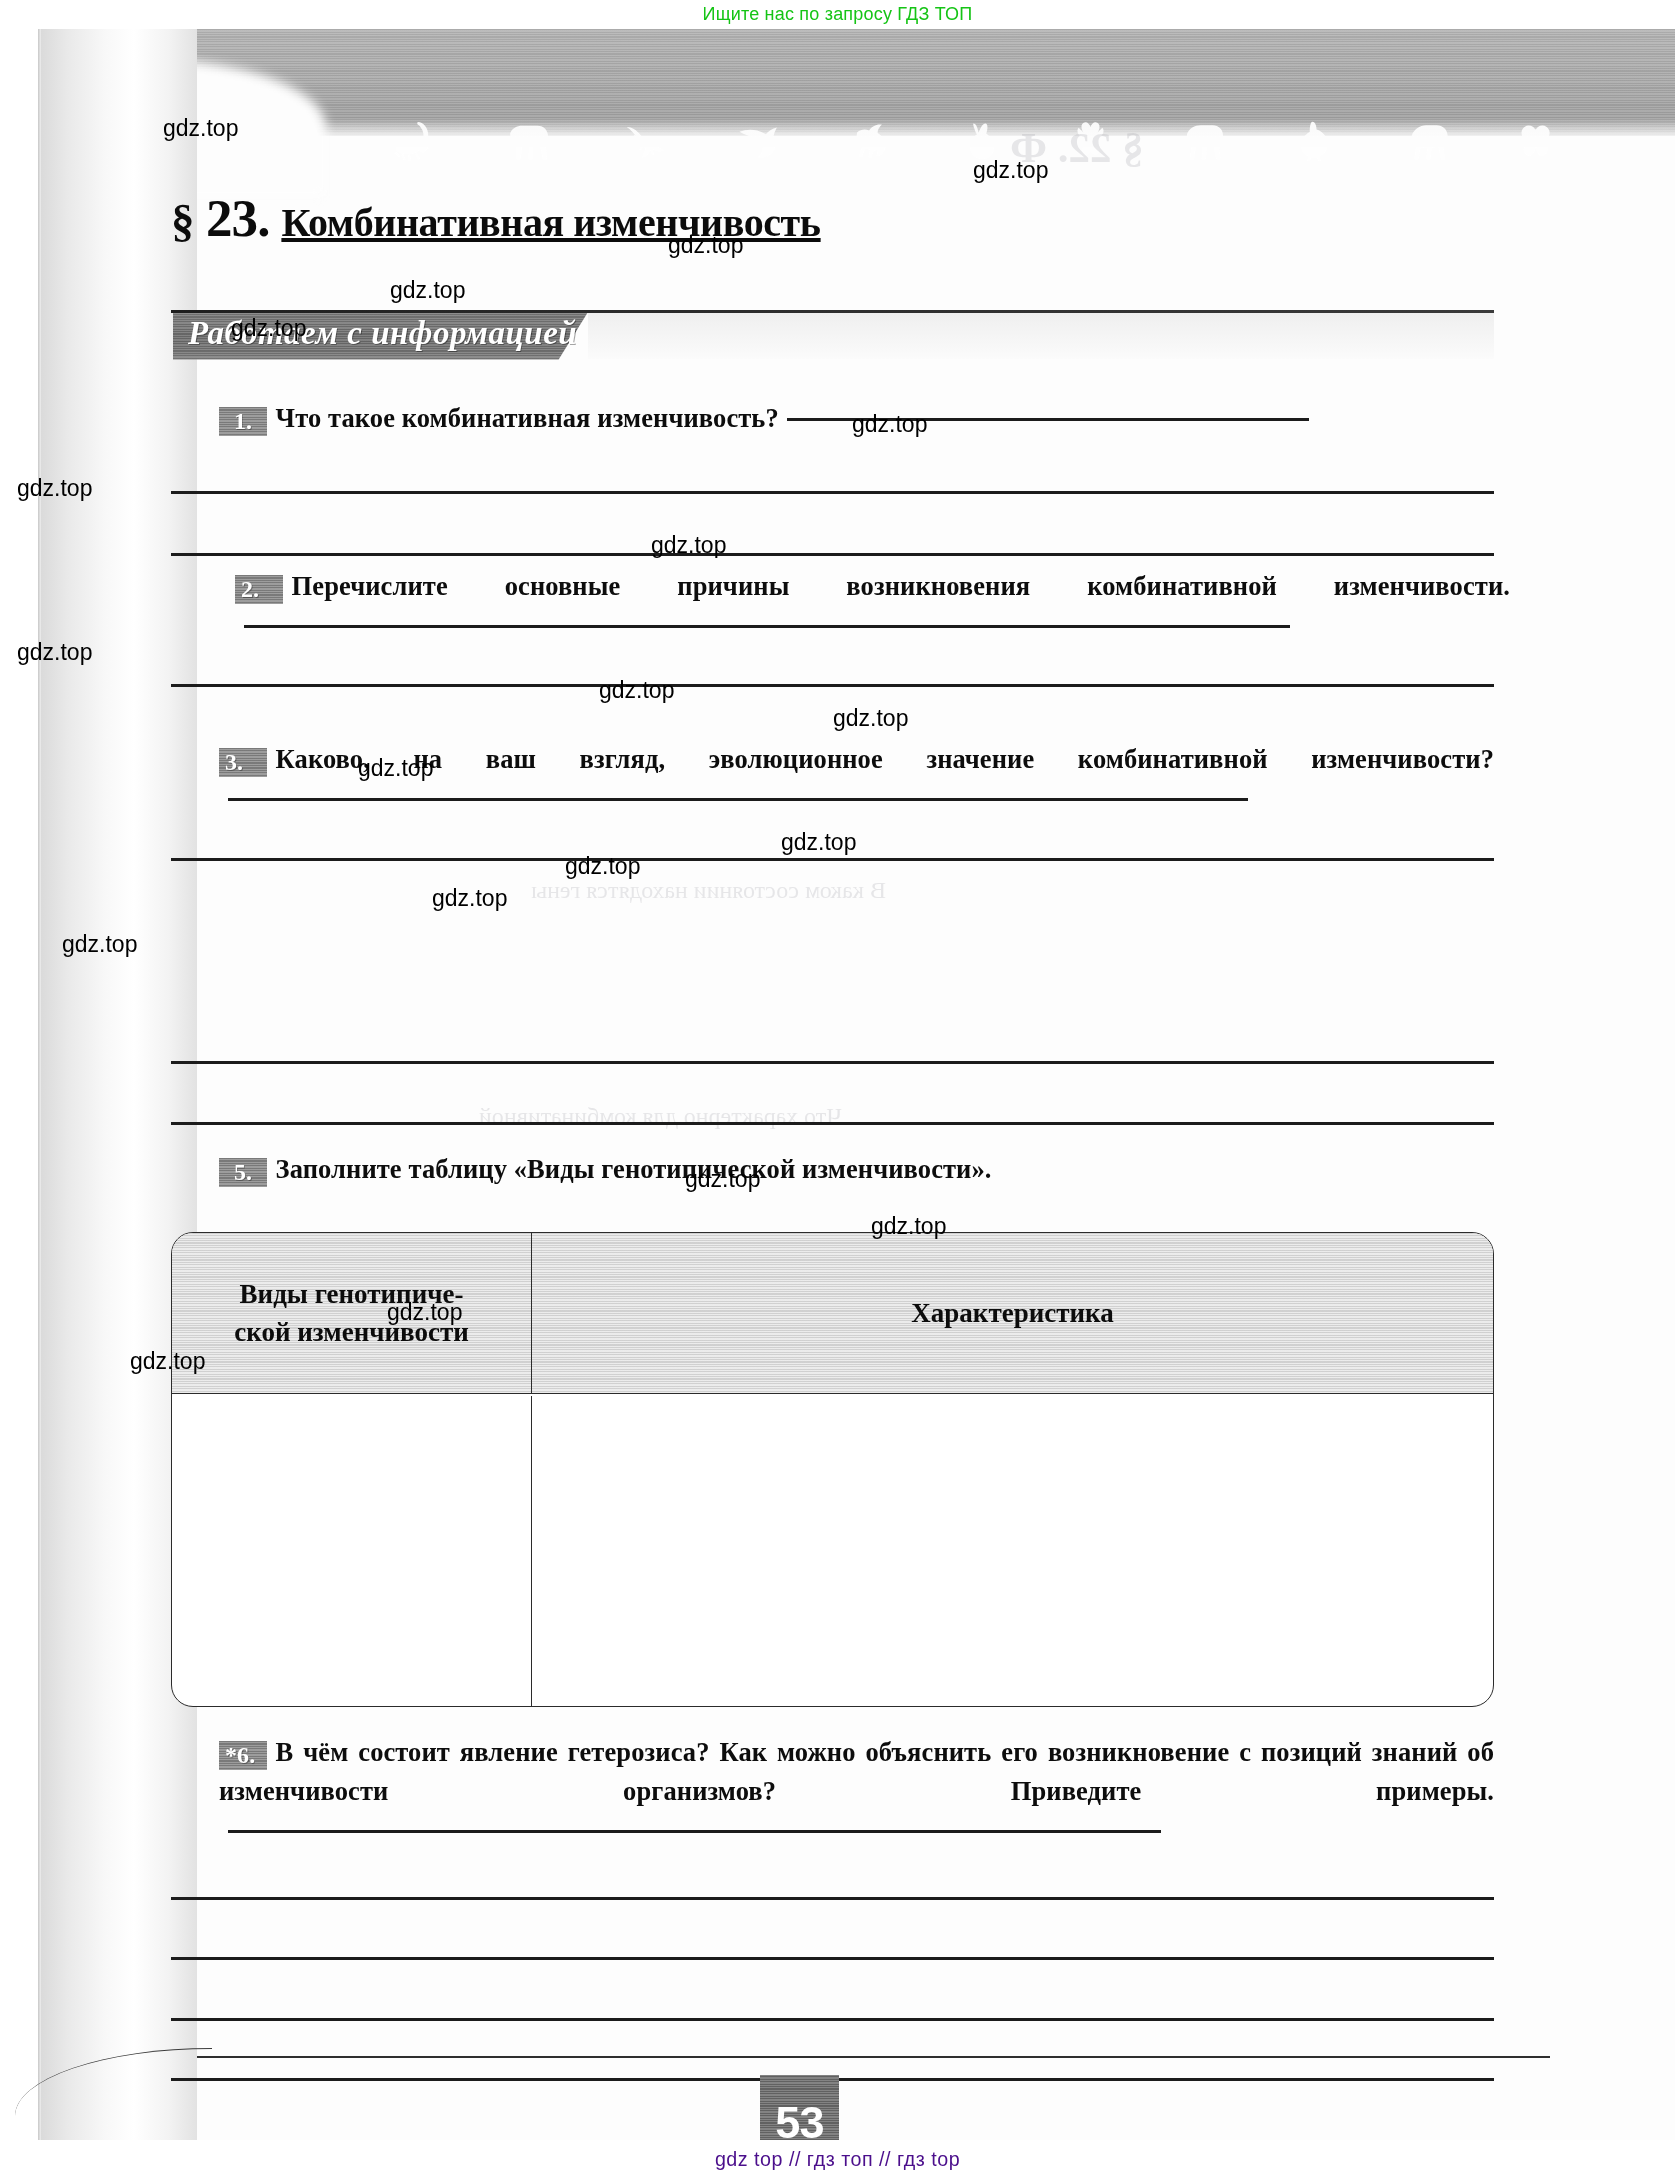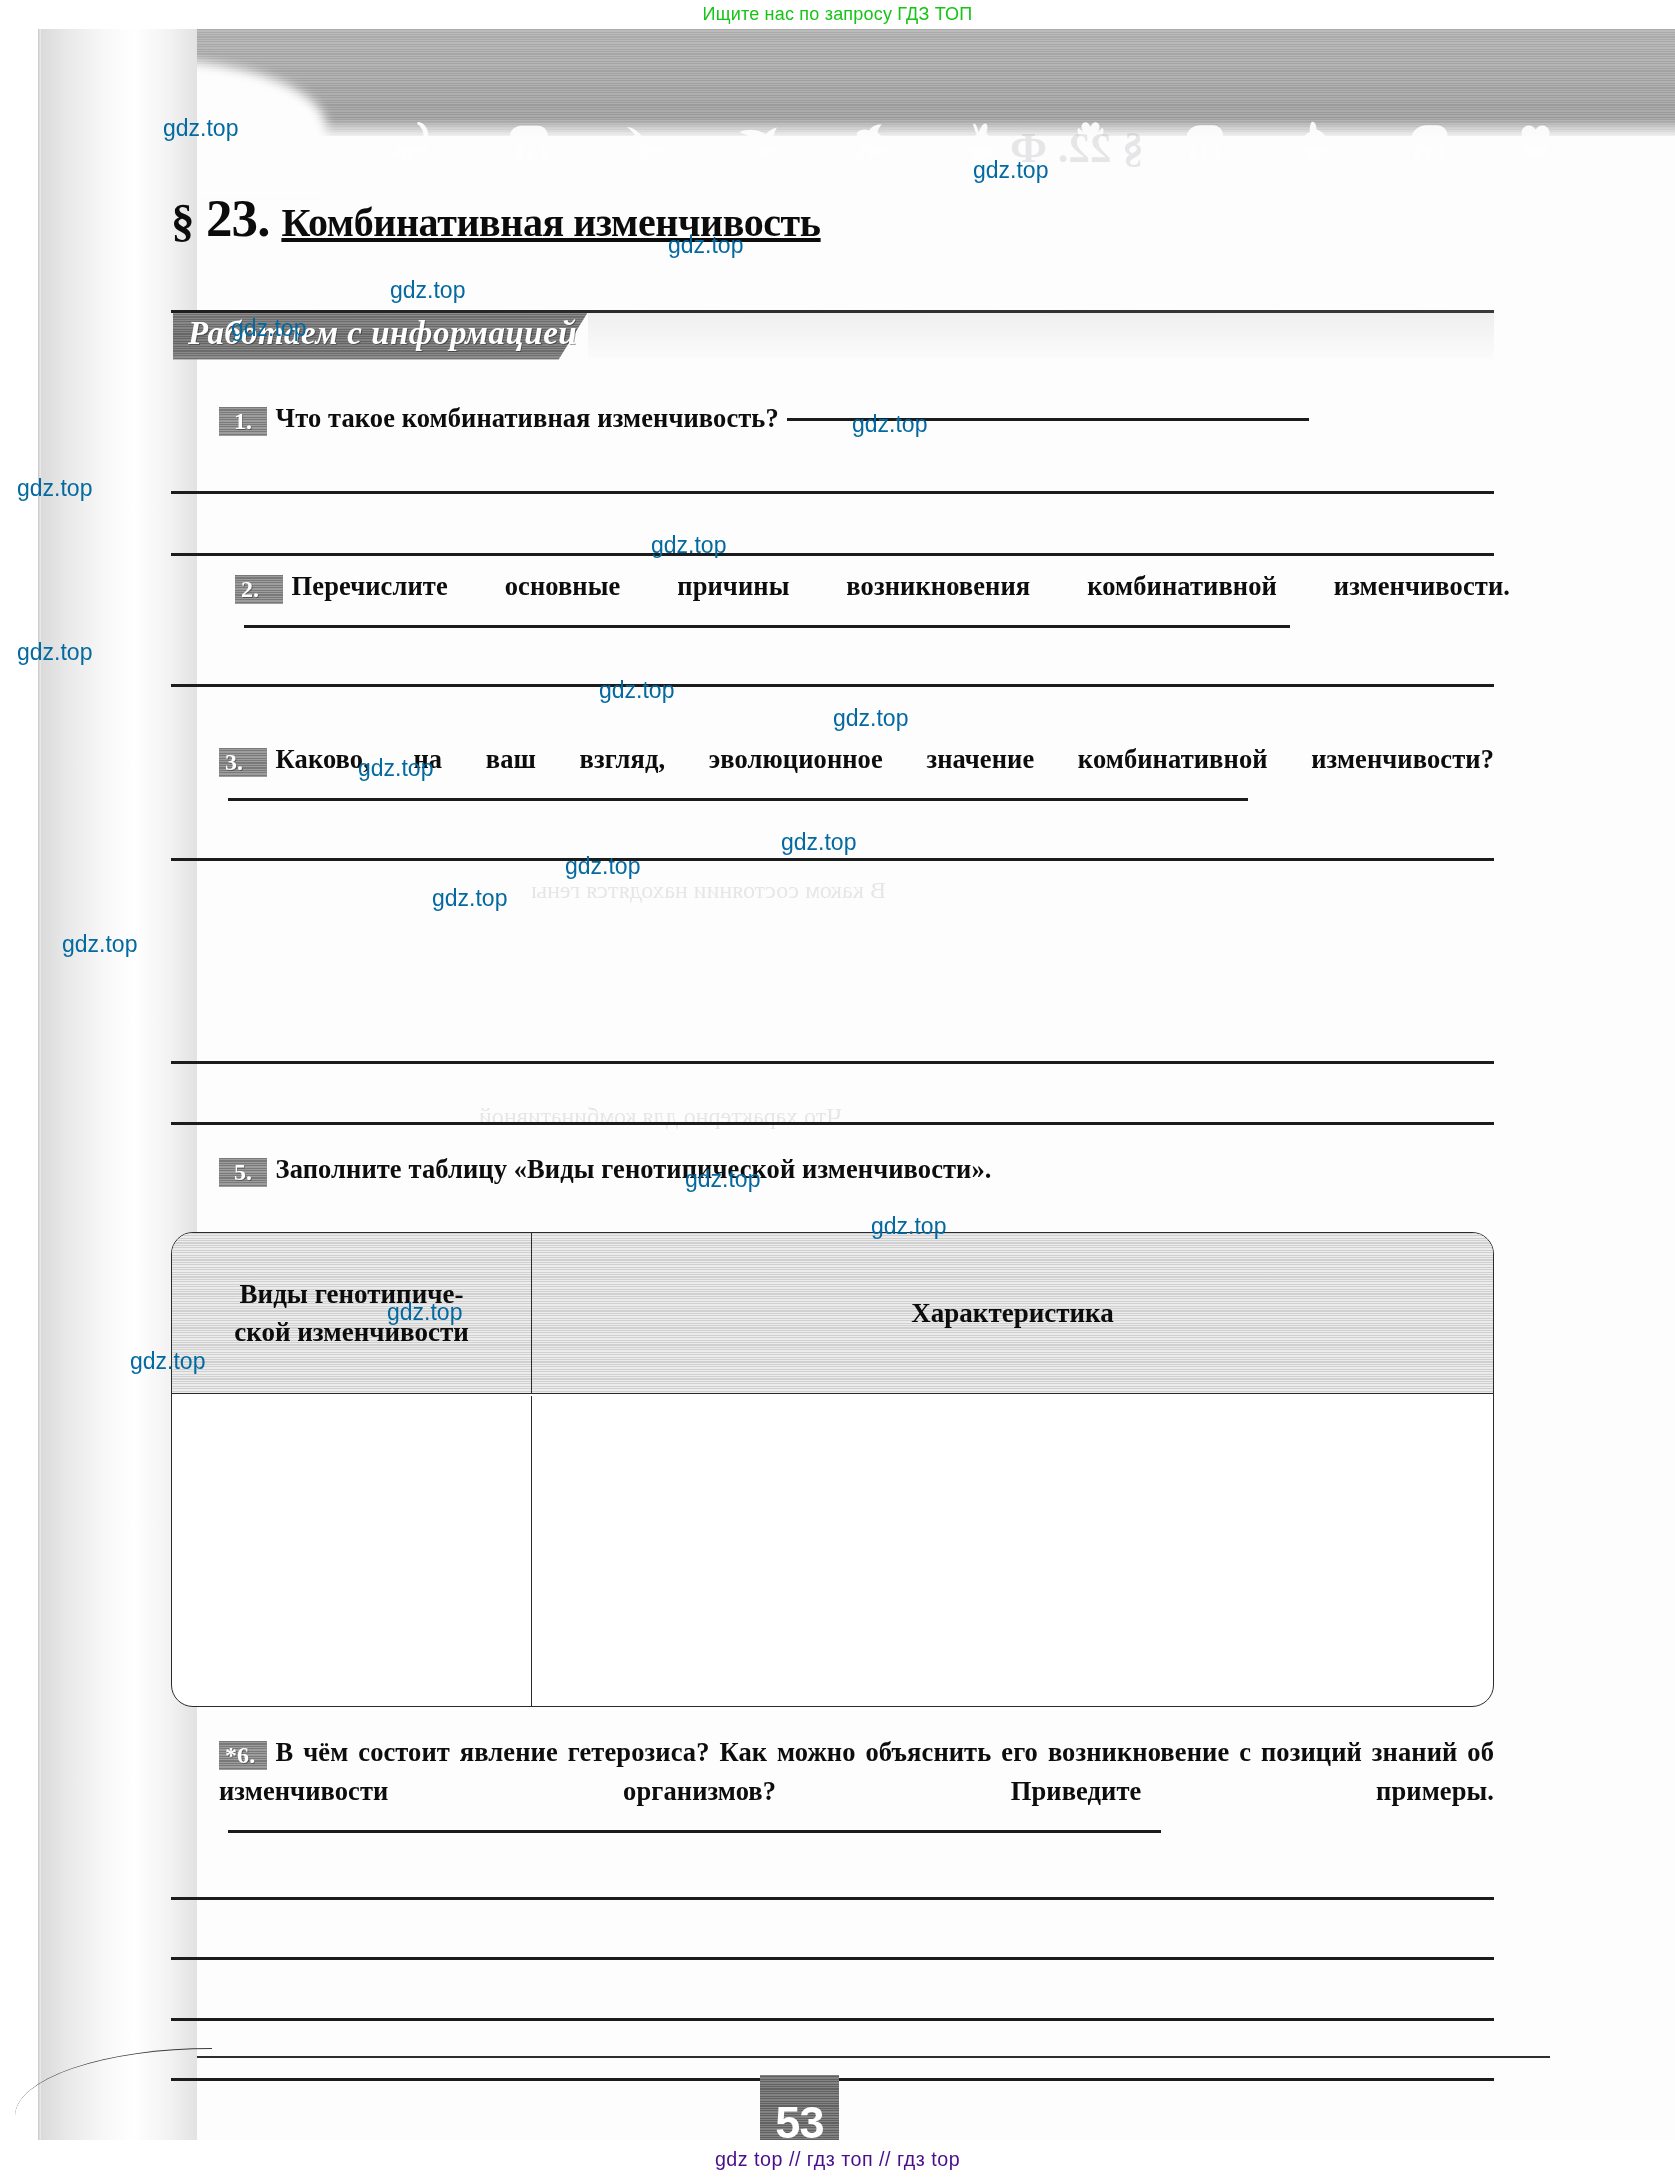--- a/index.html
+++ b/index.html
@@ -300,21 +300,21 @@
     font-size: 45px;
     letter-spacing: -0.9px;
     z-index: 9;
   }
 
   
   .wm {
     position: absolute;
     font-family: "Liberation Sans", sans-serif;
     font-size: 23px;
-    color: #0369a1;
+    color: #000000;
     white-space: nowrap;
     z-index: 20;
     user-select: none;
   }
 
   
   .footer-strip {
     position: absolute;
     left: 0; bottom: 0;
     width: 1675px; height: 38px;

